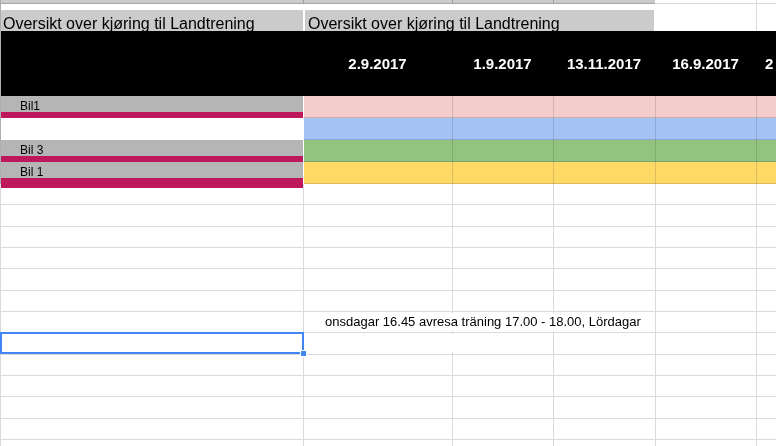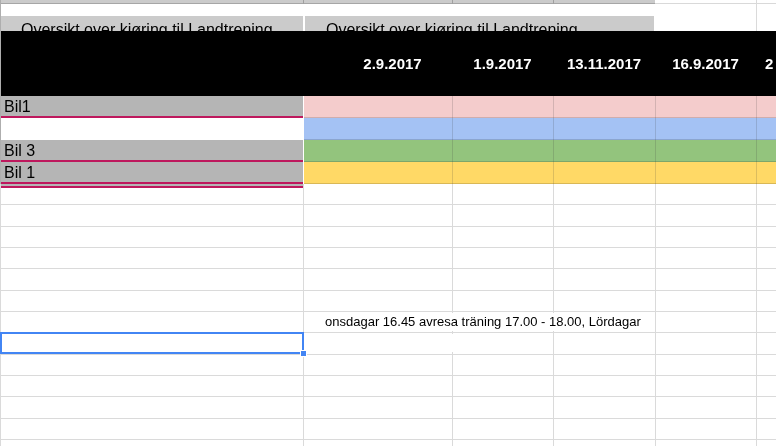--- a/index.html
+++ b/index.html
@@ -10,35 +10,35 @@
   }
   #sheet *{box-sizing:border-box;}
   .abs{position:absolute;}
   
   .sliver-gray{left:0;top:0;width:655px;height:4px;background:#cbcbcb;border-bottom:1px solid #a6a6a6;}
   .sliver-white{left:655px;top:0;width:121px;height:4px;background:#fff;border-bottom:1px solid #d9d9d9;}
   .vl-dark{width:1px;background:#a0a0a0;}
   .vl-light{width:1px;background:#dadada;}
   
   .hdr-cell{
-    top:16px;height:27px;background:#cbcbcb;line-height:28px;
-    font-size:16px;padding-left:21px;white-space:nowrap;overflow:hidden;
+    top:10px;height:27px;background:#cbcbcb;line-height:28px;
+    font-size:16px;padding-left:3px;white-space:nowrap;overflow:hidden;
   }
   
   .black-band{left:0;top:31px;width:776px;height:65px;background:#000;}
   .date-cell{
     top:0;height:65px;line-height:65px;text-align:center;
     color:#fff;font-weight:bold;font-size:15px;white-space:nowrap;
   }
   .date-cell.clipped{text-align:left;padding-left:8px;}
   
   .car-label{
     left:0;width:303px;height:22px;background:#b5b5b5;
-    border-bottom:2px solid #be185d;line-height:21px;font-size:16px;
-    padding-left:4px;white-space:nowrap;
+    border-bottom:6px solid #be185d;line-height:21px;font-size:12px;
+    padding-left:20px;white-space:nowrap;
   }
   .car-band{left:304px;width:472px;height:22px;border-bottom:1px solid rgba(0,0,0,0.15);}
   .band-vl{top:96px;height:88px;width:1px;background:rgba(60,60,60,0.18);}
   
   .grid-area{
     left:0;top:184px;width:776px;height:262px;
     background:repeating-linear-gradient(to bottom,transparent 0,transparent 20.33px,#dadada 20.33px,#dadada 21.33px);
   }
   .grid-vl{top:184px;height:262px;width:1px;background:#dadada;}
   .mask{background:#fff;width:1px;}
@@ -68,21 +68,21 @@
   <div class="abs sliver-white"></div>
   <div class="abs vl-dark" style="left:303px;top:0;height:4px;"></div>
   <div class="abs vl-dark" style="left:452px;top:0;height:4px;"></div>
   <div class="abs vl-dark" style="left:553px;top:0;height:4px;"></div>
   <div class="abs vl-light" style="left:756px;top:0;height:31px;"></div>
 
   <div class="abs hdr-cell" style="left:0;width:303px;">Oversikt over kjøring til Landtrening</div>
   <div class="abs hdr-cell" style="left:305px;width:349px;">Oversikt over kjøring til Landtrening</div>
 
   <div class="abs black-band">
-    <div class="abs date-cell" style="left:318px;width:149px;">2.9.2017</div>
+    <div class="abs date-cell" style="left:303px;width:149px;">2.9.2017</div>
     <div class="abs date-cell" style="left:452px;width:101px;">1.9.2017</div>
     <div class="abs date-cell" style="left:553px;width:102px;">13.11.2017</div>
     <div class="abs date-cell" style="left:655px;width:101px;">16.9.2017</div>
     <div class="abs date-cell clipped" style="left:757px;width:80px;">2</div>
   </div>
 
   <div class="abs car-label" style="top:96px;">Bil1</div>
   <div class="abs car-band" style="top: 96px; background-color: rgb(244, 204, 204);"></div>
   <div class="abs car-label" style="top:118px;margin-top:48px;">Bil 2</div>
   <div class="abs car-band" style="top: 118px; background-color: rgb(164, 194, 244);"></div>

